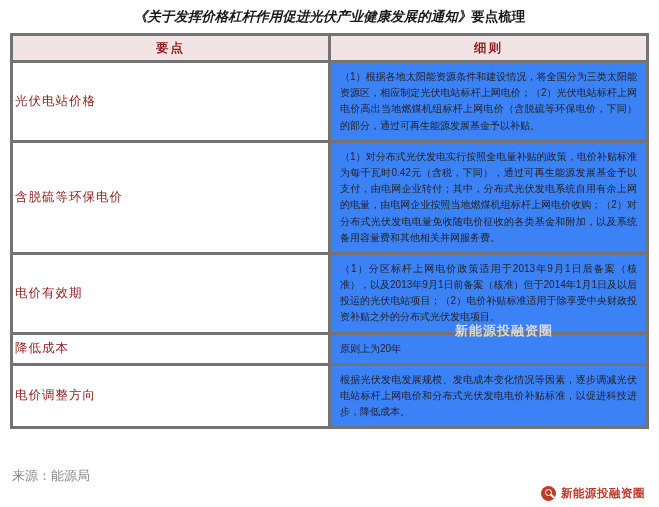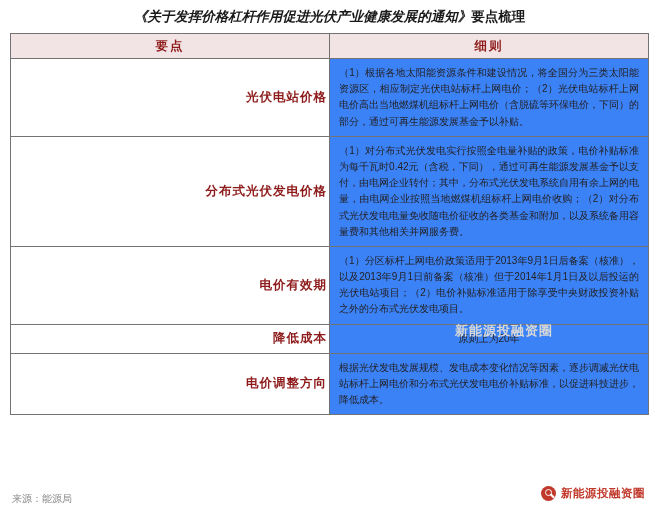--- a/index.html
+++ b/index.html
@@ -33,60 +33,60 @@
   .doc-title .plain {
     font-style: normal;
   }
   table.main {
     width: 639px;
     border-collapse: collapse;
     table-layout: fixed;
     border: 1.5px solid #8e1b1b;
   }
   table.main th, table.main td {
-    border: 1px solid #737373;
+    border: 3px solid #737373;
     vertical-align: middle;
   }
   thead th {
     background: #f2e4e4;
     color: #8e1b1b;
     font-weight: bold;
     font-size: 12.5px;
     height: 22px;
     text-align: center;
     letter-spacing: 2px;
   }
   td.key {
     width: 118px;
-    text-align: right;
+    text-align: left;
     color: #8e1b1b;
-    font-weight: bold;
+    font-weight: normal;
     font-size: 12.5px;
     letter-spacing: 1px;
     background: #ffffff;
     padding: 4px 2px;
     line-height: 1.55;
   }
   td.val {
     padding: 6px 9px 6px 9px;
     font-size: 10px;
     line-height: 1.62;
     color: #231f20;
     text-align: justify;
     text-justify: inter-ideograph;
     background: #3b82f6;
   }
   td.val.center {
-    text-align: center;
+    text-align: left;
   }
   .source {
     position: absolute;
     left: 12px;
-    bottom: 1px;
-    font-size: 10px;
+    bottom: 22px;
+    font-size: 13px;
     color: #8a8a8a;
   }
   
   .wm-center {
     position: absolute;
     left: 455px;
     top: 322px;
     font-size: 13px;
     color: #d8d8d8;
     font-weight: bold;
@@ -152,21 +152,21 @@
         <th>要点</th>
         <th>细则</th>
       </tr>
     </thead>
     <tbody>
       <tr>
         <td class="key">光伏电站价格</td>
         <td class="val">（1）根据各地太阳能资源条件和建设情况，将全国分为三类太阳能资源区，相应制定光伏电站标杆上网电价；（2）光伏电站标杆上网电价高出当地燃煤机组标杆上网电价（含脱硫等环保电价，下同）的部分，通过可再生能源发展基金予以补贴。</td>
       </tr>
       <tr>
-        <td class="key">分布式光伏发电价格</td>
+        <td class="key">含脱硫等环保电价</td>
         <td class="val">（1）对分布式光伏发电实行按照全电量补贴的政策，电价补贴标准为每千瓦时0.42元（含税，下同），通过可再生能源发展基金予以支付，由电网企业转付；其中，分布式光伏发电系统自用有余上网的电量，由电网企业按照当地燃煤机组标杆上网电价收购；（2）对分布式光伏发电电量免收随电价征收的各类基金和附加，以及系统备用容量费和其他相关并网服务费。</td>
       </tr>
       <tr>
         <td class="key">电价有效期</td>
         <td class="val">（1）分区标杆上网电价政策适用于2013年9月1日后备案（核准），以及2013年9月1日前备案（核准）但于2014年1月1日及以后投运的光伏电站项目；（2）电价补贴标准适用于除享受中央财政投资补贴之外的分布式光伏发电项目。</td>
       </tr>
       <tr>
         <td class="key">降低成本</td>
         <td class="val center">原则上为20年</td>
       </tr>

